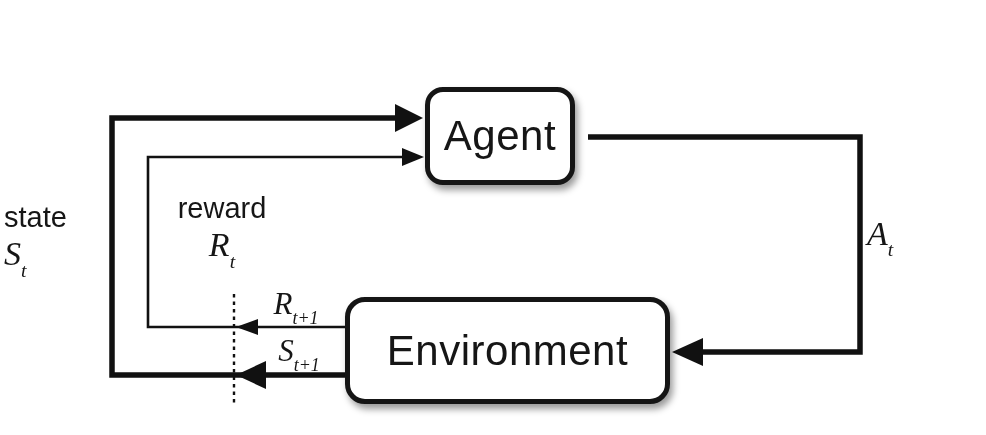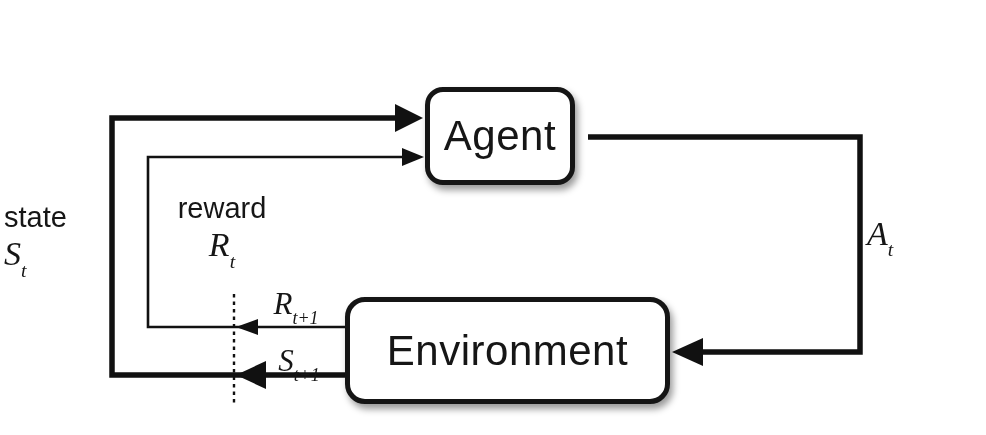--- a/index.html
+++ b/index.html
@@ -67,21 +67,21 @@
   .mathlabel {
     position: absolute;
     font-family: Liberation Serif, serif;
     font-style: italic;
     font-size: 31px;
     line-height: 1;
     color: #161616;
     text-align: center;
   }
   .mathlabel.next-reward { left: 256px; top: 288px; width: 80px; }
-  .mathlabel.next-state  { left: 259px; top: 345px; width: 80px; }
+  .mathlabel.next-state  { left: 259px; top: 335px; width: 80px; }
 </style>
 </head>
 <body>
 
 <div class="canvas">
 
   <svg class="lines" viewBox="0 0 986 435" xmlns="http://www.w3.org/2000/svg">
 
     <polyline points="345,375 112,375 112,118 410,118" fill="none" stroke="#111111" stroke-width="5.5" stroke-linejoin="miter"></polyline>
 

